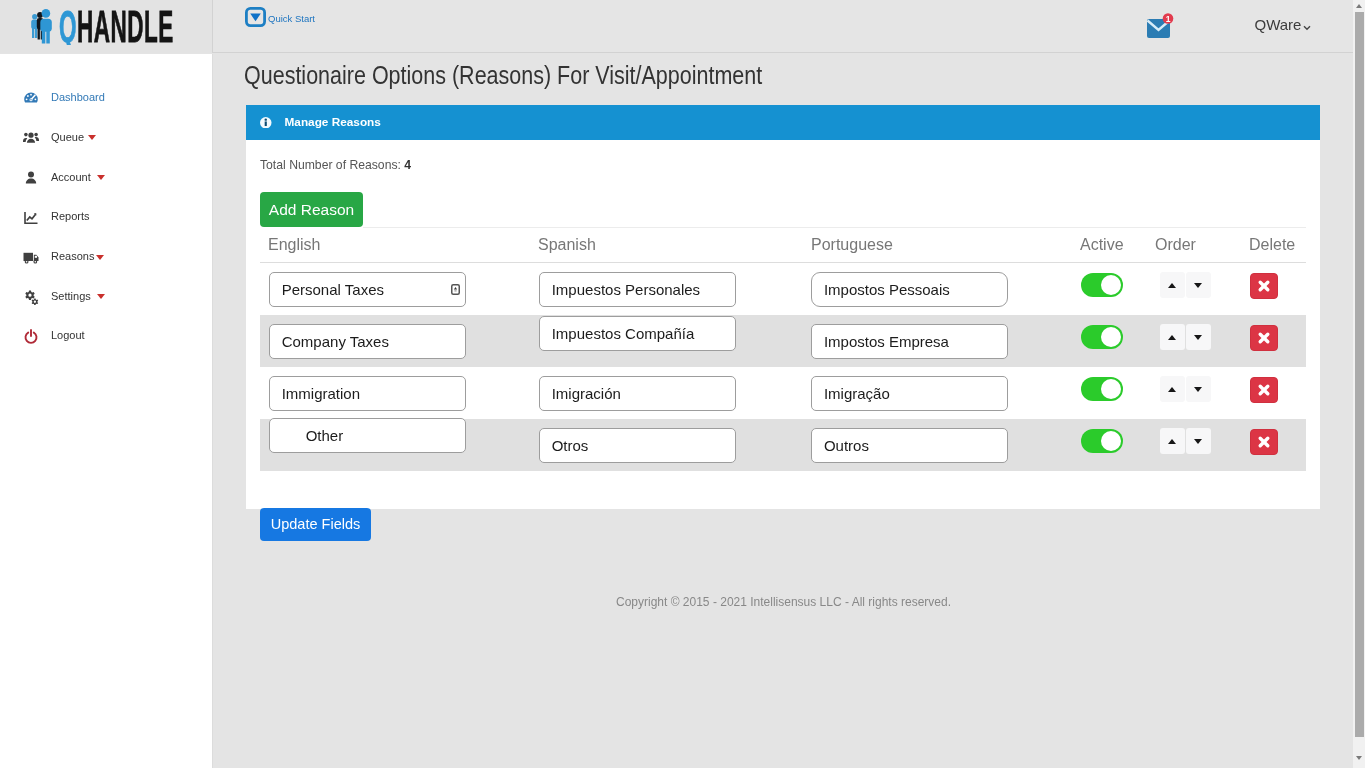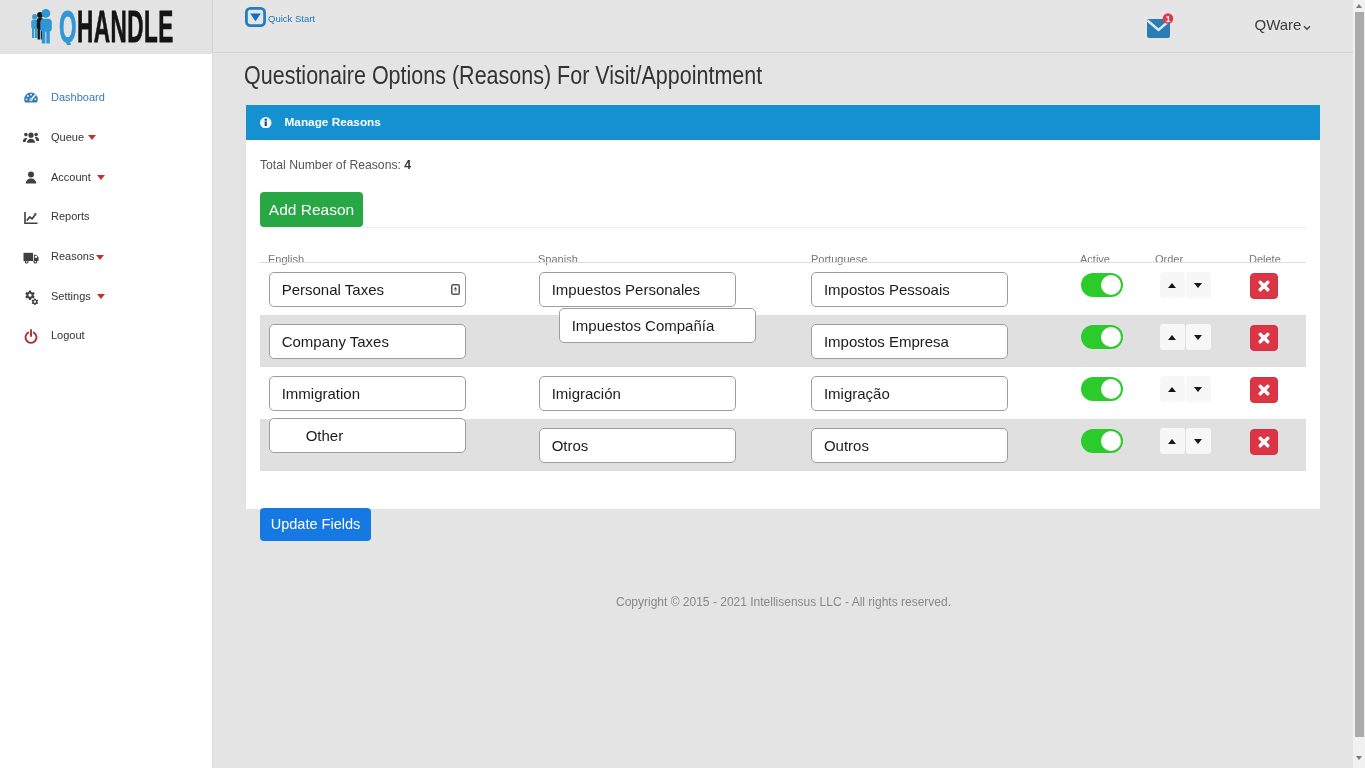--- a/index.html
+++ b/index.html
@@ -26,21 +26,21 @@
   .blue { color:#337ab7; }
 
   
   #title { position:absolute; left:244px; top:61px; font-size:25px; color:#333; font-weight:400; transform:scaleX(0.86); transform-origin:left top; white-space:nowrap; }
   #panel { position:absolute; left:246px; top:105px; width:1074px; height:404px; background:#ffffff; }
   #phead { position:absolute; left:0; top:0; width:1074px; height:35px; background:#1591d1; color:#fff; }
   #phead .ptitle { position:absolute; left:38.5px; top:10px; font-size:11.8px; font-weight:bold; }
   #total { position:absolute; left:14px; top:53px; font-size:12.2px; color:#555; }
   #total b { color:#333; }
   #addbtn { position:absolute; left:14px; top:87px; width:103px; height:35px; background:#28a745; border-radius:4px; color:#fff; font-size:15.5px; text-align:center; line-height:35px; }
-  .collabel { position:absolute; top:148px; font-size:11px; color:#777; }
+  .collabel { position:absolute; top:131px; font-size:16px; color:#777; }
   #thline { position:absolute; left:14px; top:157px; width:1046px; height:1px; background:#dddddd; }
   #thline2 { position:absolute; left:117px; top:121.5px; width:943px; height:1px; background:#ececec; }
   .rowband { position:absolute; left:14px; width:1046px; height:52px; }
   .grey { background:#e0e0e0; }
   .tinput { position:absolute; height:35px; width:197px; border:1px solid #9d9d9d; border-radius:5px; background:#fff; font-size:15px; color:#1c1c1c; padding:0 12px; line-height:33px; white-space:nowrap; }
   .toggle { position:absolute; width:42px; height:24px; background:#2bcb2b; border-radius:12px; }
   .toggle .knob { position:absolute; right:2px; top:2px; width:20px; height:20px; background:#fff; border-radius:50%; }
   .ordbox { position:absolute; width:51px; height:26px; }
   .ordbtn { position:absolute; top:0; width:25px; height:26px; background:#f7f7f8; border-radius:3px; }
   .tri-up { position:absolute; left:8px; top:11px; width:0; height:0; border-left:4.5px solid transparent; border-right:4.5px solid transparent; border-bottom:5px solid #171717; }
@@ -215,38 +215,38 @@
   <div class="rowband grey" style="top:210px;"></div>
   <div class="rowband grey" style="top:314px;"></div>
 
   <div class="tinput" style="left:22.7px; top:166.7px;">Personal Taxes</div>
   <svg class="abs" style="left:205px; top:178.5px;" width="9" height="11" viewBox="0 0 9 11">
     <rect x="0.75" y="0.75" width="7.5" height="9.5" rx="1.5" fill="none" stroke="#555" stroke-width="1.5"></rect>
     <path d="M4.5 3 l1.6 2.6 h-3.2 z" fill="#333"></path>
       <rect x="3.4" y="6.3" width="2.2" height="1.2" fill="#999"></rect>
   </svg>
   <div class="tinput" style="left:292.7px; top:166.7px;">Impuestos Personales</div>
-  <div class="tinput" style="left:564.9px; top:166.7px;">Impostos Pessoais</div>
+  <div class="tinput" style="left:564.9px; top:166.7px;border-radius:9px;">Impostos Pessoais</div>
   <div class="toggle" style="left:835px; top:167.5px;">
       <span class="knob"></span>
     </div>
   <div class="ordbox" style="left:914px; top:167px;">
     <span class="ordbtn" style="left:0;">
         <span class="tri-up"></span>
       </span>
     <span class="ordbtn" style="left:26px;">
         <span class="tri-dn"></span>
       </span>
   </div>
   <div class="delbtn" style="left:1004px; top:167.5px;"><svg width="26" height="24" viewBox="0 0 26 24">
         <path d="M9.2 8.2 L13 12 M13 12 L16.8 8.2 M13 12 L9.2 15.8 M13 12 L16.8 15.8" stroke="#fff" stroke-width="3.4" stroke-linecap="round"></path>
       </svg></div>
 
   <div class="tinput" style="left:22.7px; top:218.7px;">Company Taxes</div>
-  <div class="tinput" style="left:292.7px; top:203px;margin-left:20px;">Impuestos Compañía</div>
+  <div class="tinput" style="left:292.7px; top:211px;">Impuestos Compañía</div>
   <div class="tinput" style="left:564.9px; top:218.7px;">Impostos Empresa</div>
   <div class="toggle" style="left:835px; top:219.5px;">
       <span class="knob"></span>
     </div>
   <div class="ordbox" style="left:914px; top:219px;">
     <span class="ordbtn" style="left:0;">
         <span class="tri-up"></span>
       </span>
     <span class="ordbtn" style="left:26px;">
         <span class="tri-dn"></span>

